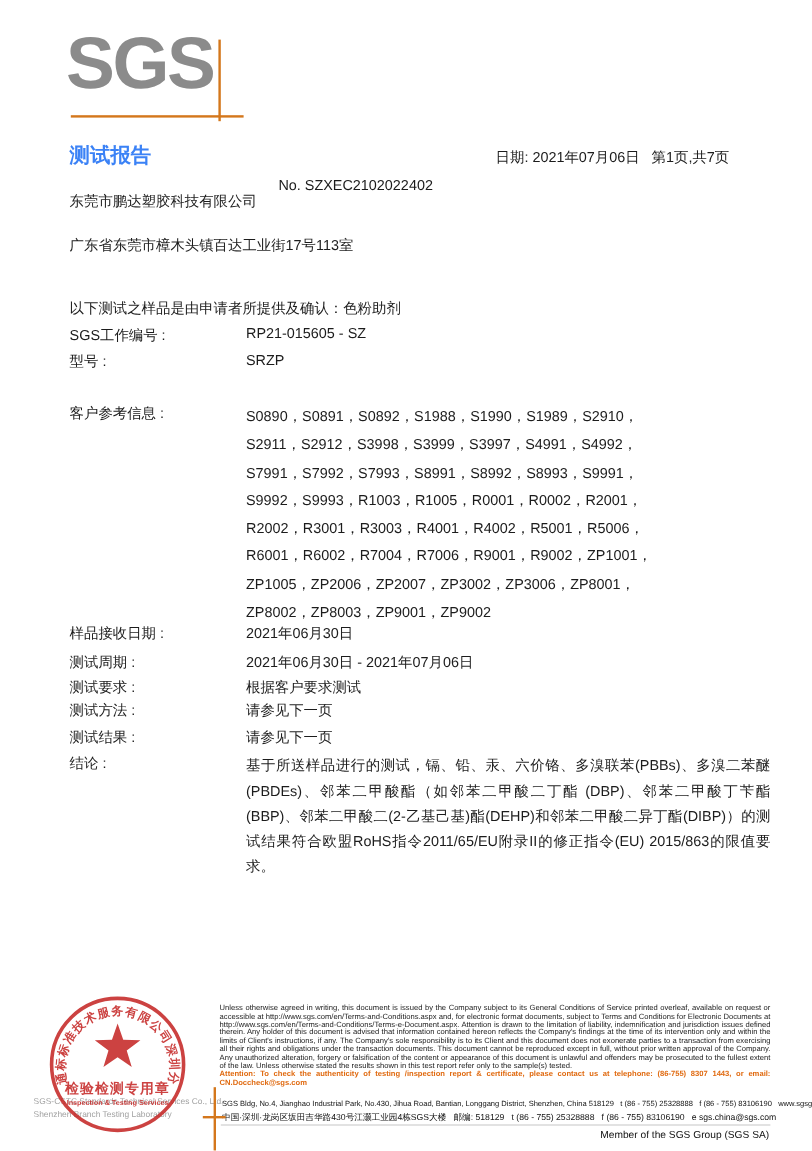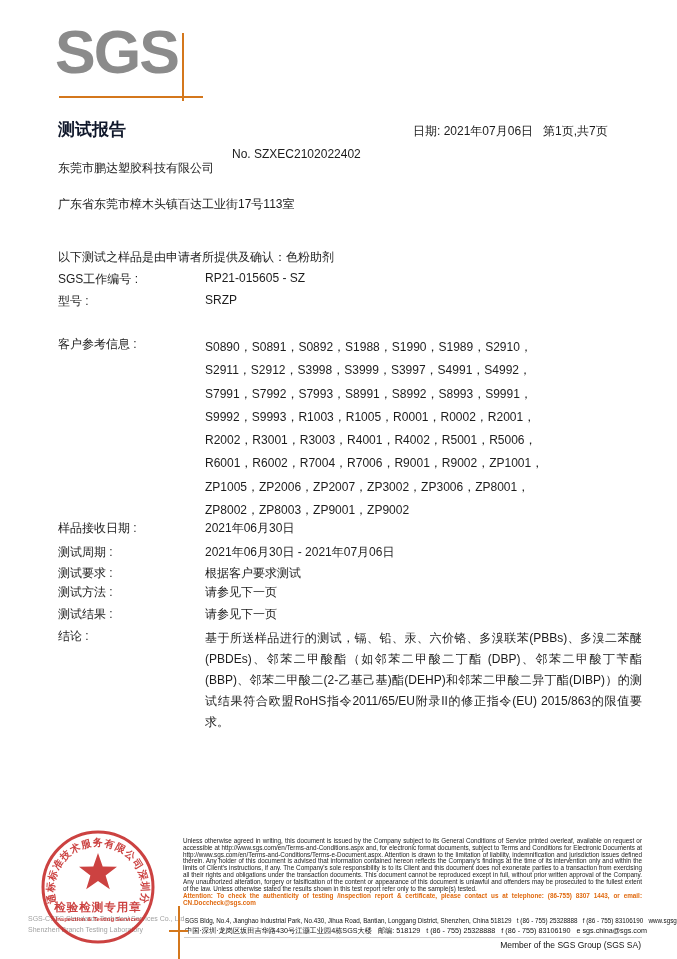--- a/index.html
+++ b/index.html
@@ -14,21 +14,21 @@
   }
   
   .logo-text {
     position: absolute; left: 55px; top: 22px;
     font-size: 61px; font-weight: bold; letter-spacing: -2px;
     color: #8b8b8b; line-height: 1;
   }
   .logo-hline { position: absolute; left: 59px; top: 96px; width: 144px; height: 1.5px; background: #d4771c; }
   .logo-vline { position: absolute; left: 182px; top: 33px; width: 1.5px; height: 68px; background: #d4771c; }
   
-  .report-title { position: absolute; left: 58px; top: 118px; font-size: 17px; font-weight: bold; color: #0f172a; }
+  .report-title { position: absolute; left: 58px; top: 118px; font-size: 17px; font-weight: bold; color: #3b82f6; }
   .report-no   { position: absolute; left: 232px; top: 123px; font-size: 12px; margin-top: 24px; }
   .report-date { position: absolute; left: 413px; top: 123px; font-size: 12px; }
   .report-page { position: absolute; left: 543px; top: 123px; font-size: 12px; }
   
   .applicant-name    { position: absolute; left: 58px; top: 160px; font-size: 12px; }
   .applicant-address { position: absolute; left: 58px; top: 196px; font-size: 12px; }
   
   .intro-line { position: absolute; left: 58px; top: 249px; font-size: 12px; text-align: right; }
   .frow { position: absolute; left: 58px; font-size: 12px; }
   .frow .lab { display: inline-block; width: 147px; vertical-align: top; }

